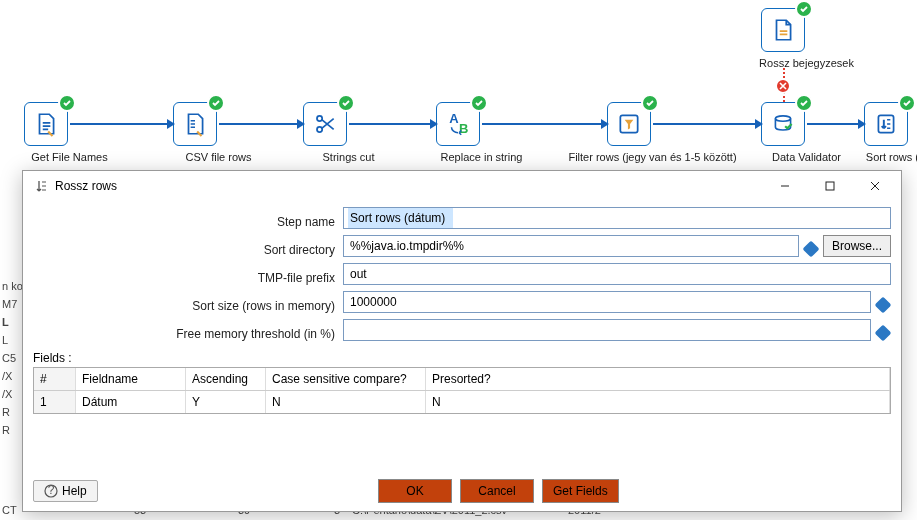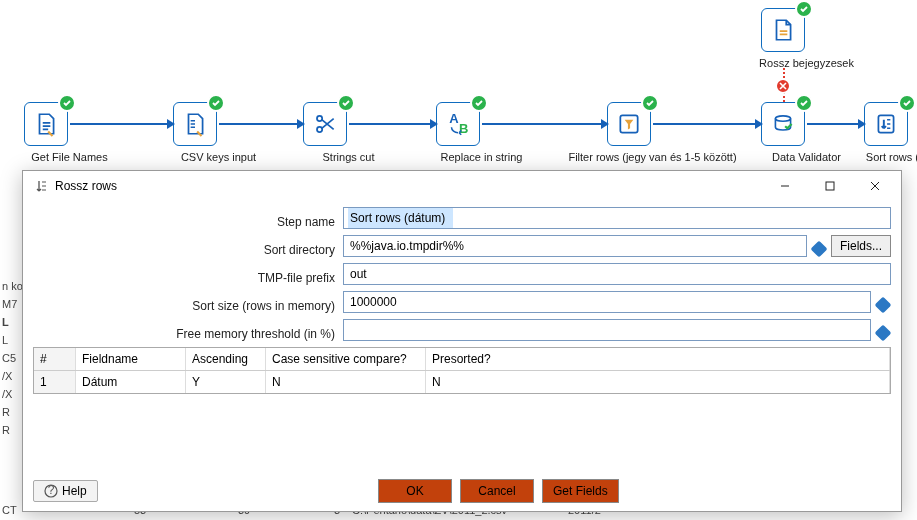--- a/index.html
+++ b/index.html
@@ -94,21 +94,21 @@
     <svg viewBox="0 0 24 24">
         <path fill="none" stroke="#1661b8" stroke-width="1.6" d="M6 3h9l4 4v14H6z"></path>
         <path stroke="#1661b8" stroke-width="1.4" d="M8 9h4M8 12h4M8 15h4"></path>
         <path stroke="#e6a23c" stroke-width="2" d="M14 19l4 4"></path>
       </svg>
     <div class="badge">
         <svg viewBox="0 0 10 10">
           <path stroke="#fff" stroke-width="1.8" fill="none" d="M2 5l2 2 4-4"></path>
         </svg>
       </div>
-    <div class="node-label">CSV keys input</div>
+    <div class="node-label">CSV file rows</div>
   </div>
 
   <div class="node" style="left:303px; top:102px;">
     <svg viewBox="0 0 24 24">
         <circle cx="7" cy="17" r="2.4" fill="none" stroke="#1661b8" stroke-width="1.6"></circle>
         <circle cx="7" cy="7" r="2.4" fill="none" stroke="#1661b8" stroke-width="1.6"></circle>
         <path stroke="#1661b8" stroke-width="1.6" d="M9 8l11 9M9 16l11-9"></path>
       </svg>
     <div class="badge">
         <svg viewBox="0 0 10 10">
@@ -232,38 +232,39 @@
 
   <div class="form">
     <div class="row">
       <label>Step name</label>
       <input type="text" style="color: rgb(0, 0, 0); background: linear-gradient(rgb(205, 230, 255), rgb(205, 230, 255)) 4px 0px / 105.4px 100% no-repeat;" value="Sort rows (dátum)">
     </div>
     <div class="row">
       <label>Sort directory</label>
       <input type="text" value="%%java.io.tmpdir%%" style="">
       <span class="diamond"></span>
-      <button class="browse">Fields...</button>
+      <button class="browse">Browse...</button>
     </div>
     <div class="row">
       <label>TMP-file prefix</label>
       <input type="text" value="out" style="">
     </div>
     <div class="row">
       <label>Sort size (rows in memory)</label>
       <input type="text" value="1000000" style="">
       <span class="diamond"></span>
     </div>
     <div class="row">
       <label>Free memory threshold (in %)</label>
       <input type="text" value="" style="">
       <span class="diamond"></span>
     </div>
   </div>
 
+  <div class="fields-label">Fields :</div>
   <div class="grid">
     <div class="grid-header">
       <div class="c-num" style="background:#f4f4f4;">#</div>
       <div class="c-fld">Fieldname</div>
       <div class="c-asc">Ascending</div>
       <div class="c-cs">Case sensitive compare?</div>
       <div class="c-pre">Presorted?</div>
     </div>
     <div class="grid-row">
       <div class="c-num" style="background:#f4f4f4;">1</div>

